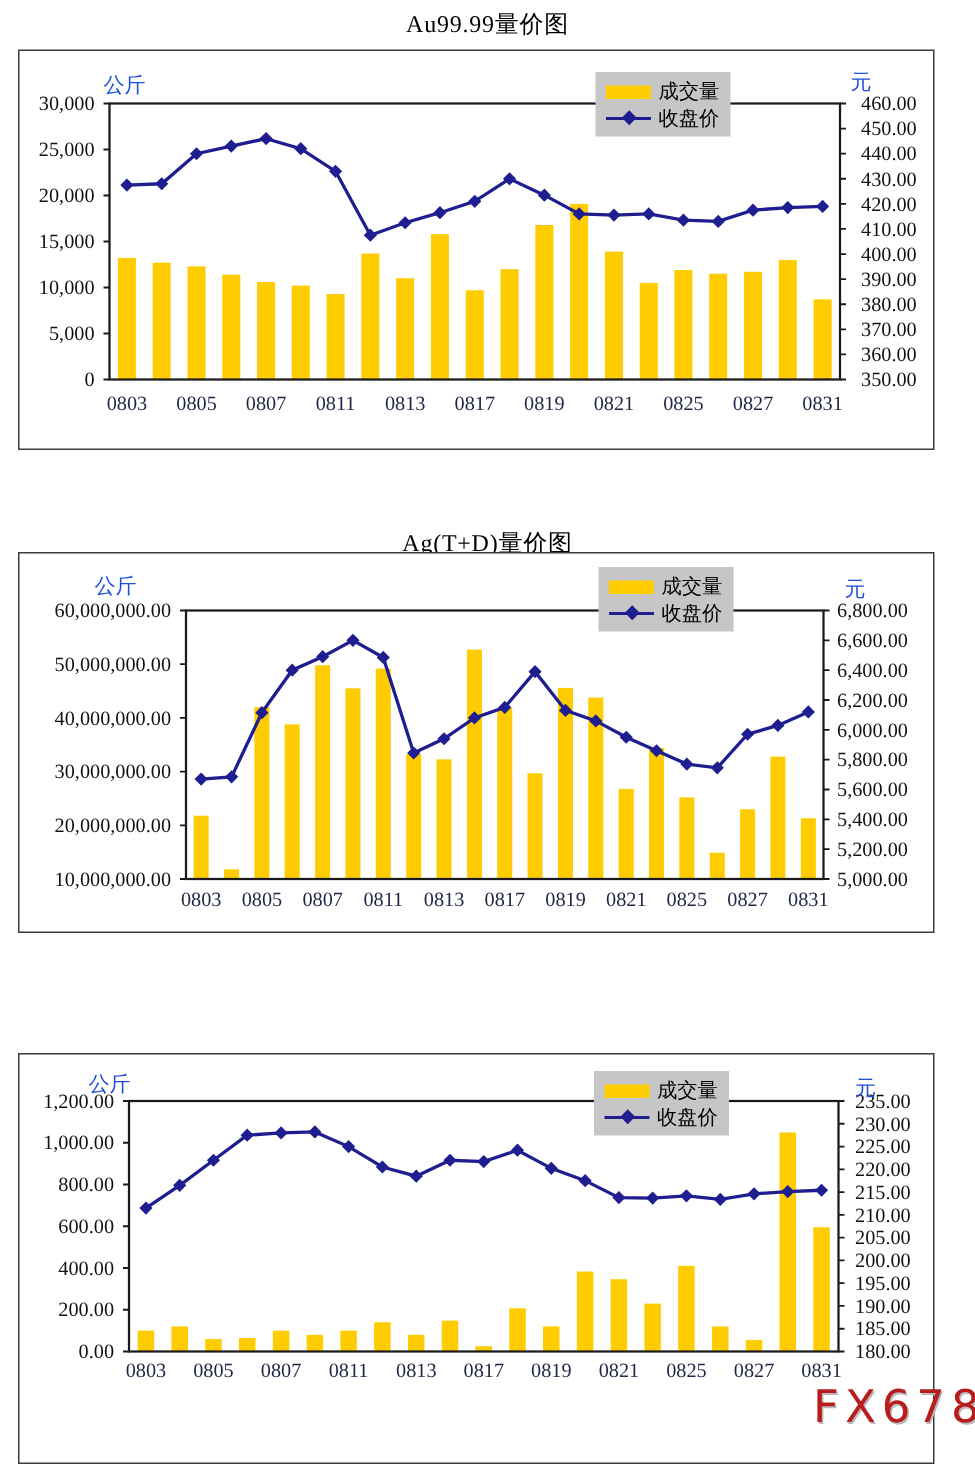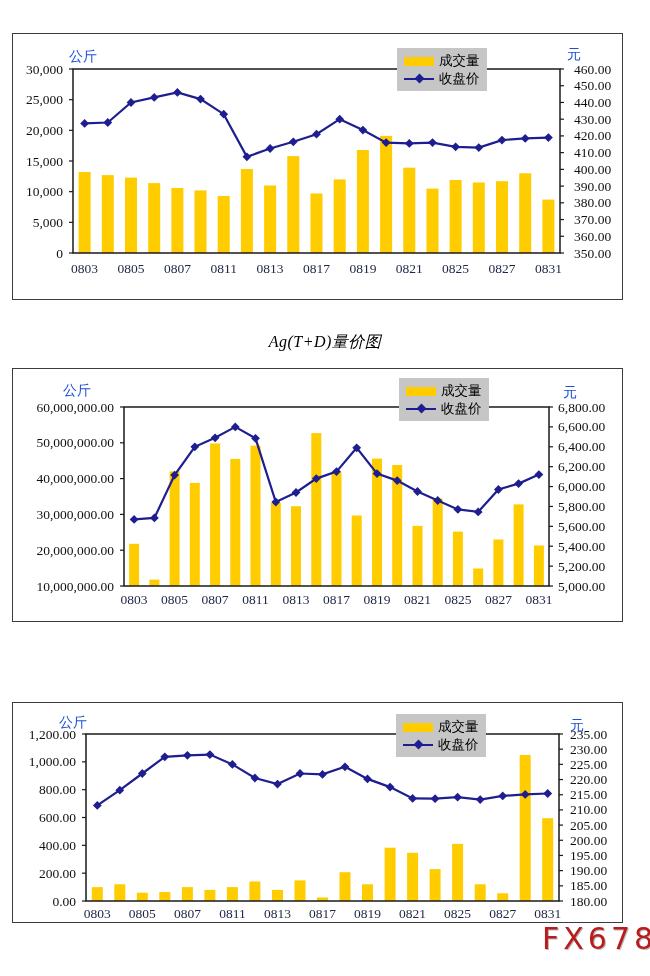--- a/index.html
+++ b/index.html
@@ -22,20 +22,21 @@
         background:#1e1e90;transform:rotate(45deg);}
   .watermark{position:absolute;left:542px;top:921px;z-index:4;font-size:30px;
         font-family:"DejaVu Sans",sans-serif;letter-spacing:4px;color:#b91c1c;
         text-shadow:1px 1px 0 #b9b9bd;}
 </style>
 </head>
 <body>
 
 <div id="page">
 
+  <div class="chart-title" style="top:6px;">Au99.99量价图</div>
   <div class="chart-box" style="top:33px;height:267px;">
     <svg id="svg0" width="608" height="264" viewBox="0 0 608 264">
         <rect x="65.6" y="138.0" width="12" height="81.0" fill="#FFCC00"></rect>
         <rect x="88.8" y="141.1" width="12" height="77.9" fill="#FFCC00"></rect>
         <rect x="112.0" y="143.6" width="12" height="75.4" fill="#FFCC00"></rect>
         <rect x="135.2" y="149.1" width="12" height="69.9" fill="#FFCC00"></rect>
         <rect x="158.4" y="154.0" width="12" height="65.0" fill="#FFCC00"></rect>
         <rect x="181.5" y="156.4" width="12" height="62.6" fill="#FFCC00"></rect>
         <rect x="204.7" y="162.0" width="12" height="57.0" fill="#FFCC00"></rect>
         <rect x="227.9" y="135.0" width="12" height="84.0" fill="#FFCC00"></rect>
@@ -134,21 +135,21 @@
       </div>
       <div class="legend-row">
         <span class="line-marker">
             <i class="diamond"></i>
           </span>
         <span>收盘价</span>
       </div>
     </div>
   </div>
 
-  <div class="chart-title" style="top:332px;font-style:italic;">Ag(T+D)量价图</div>
+  <div class="chart-title" style="top:352px;">Ag(T+D)量价图</div>
   <div class="chart-box" style="top:368px;height:254px;">
     <svg id="svg1" width="608" height="251" viewBox="0 0 608 251">
         <rect x="116.1" y="174.8" width="10" height="42.2" fill="#FFCC00"></rect>
         <rect x="136.4" y="210.6" width="10" height="6.4" fill="#FFCC00"></rect>
         <rect x="156.6" y="102.4" width="10" height="114.6" fill="#FFCC00"></rect>
         <rect x="176.8" y="113.9" width="10" height="103.1" fill="#FFCC00"></rect>
         <rect x="197.1" y="74.5" width="10" height="142.5" fill="#FFCC00"></rect>
         <rect x="217.3" y="89.9" width="10" height="127.1" fill="#FFCC00"></rect>
         <rect x="237.5" y="76.7" width="10" height="140.3" fill="#FFCC00"></rect>
         <rect x="257.8" y="133.9" width="10" height="83.1" fill="#FFCC00"></rect>
@@ -241,21 +242,21 @@
       </div>
       <div class="legend-row">
         <span class="line-marker">
             <i class="diamond"></i>
           </span>
         <span>收盘价</span>
       </div>
     </div>
   </div>
 
-  <div class="chart-box" style="top:702px;height:221px;">
+  <div class="chart-box" style="top:702px;height:274px;">
     <svg id="svg2" width="608" height="234" viewBox="0 0 608 234">
         <rect x="78.8" y="184.1" width="11" height="13.9" fill="#FFCC00"></rect>
         <rect x="101.3" y="181.3" width="11" height="16.7" fill="#FFCC00"></rect>
         <rect x="123.8" y="189.7" width="11" height="8.3" fill="#FFCC00"></rect>
         <rect x="146.3" y="189.0" width="11" height="9.0" fill="#FFCC00"></rect>
         <rect x="168.9" y="184.1" width="11" height="13.9" fill="#FFCC00"></rect>
         <rect x="191.4" y="186.9" width="11" height="11.1" fill="#FFCC00"></rect>
         <rect x="213.9" y="184.1" width="11" height="13.9" fill="#FFCC00"></rect>
         <rect x="236.4" y="178.5" width="11" height="19.5" fill="#FFCC00"></rect>
         <rect x="259.0" y="186.9" width="11" height="11.1" fill="#FFCC00"></rect>

